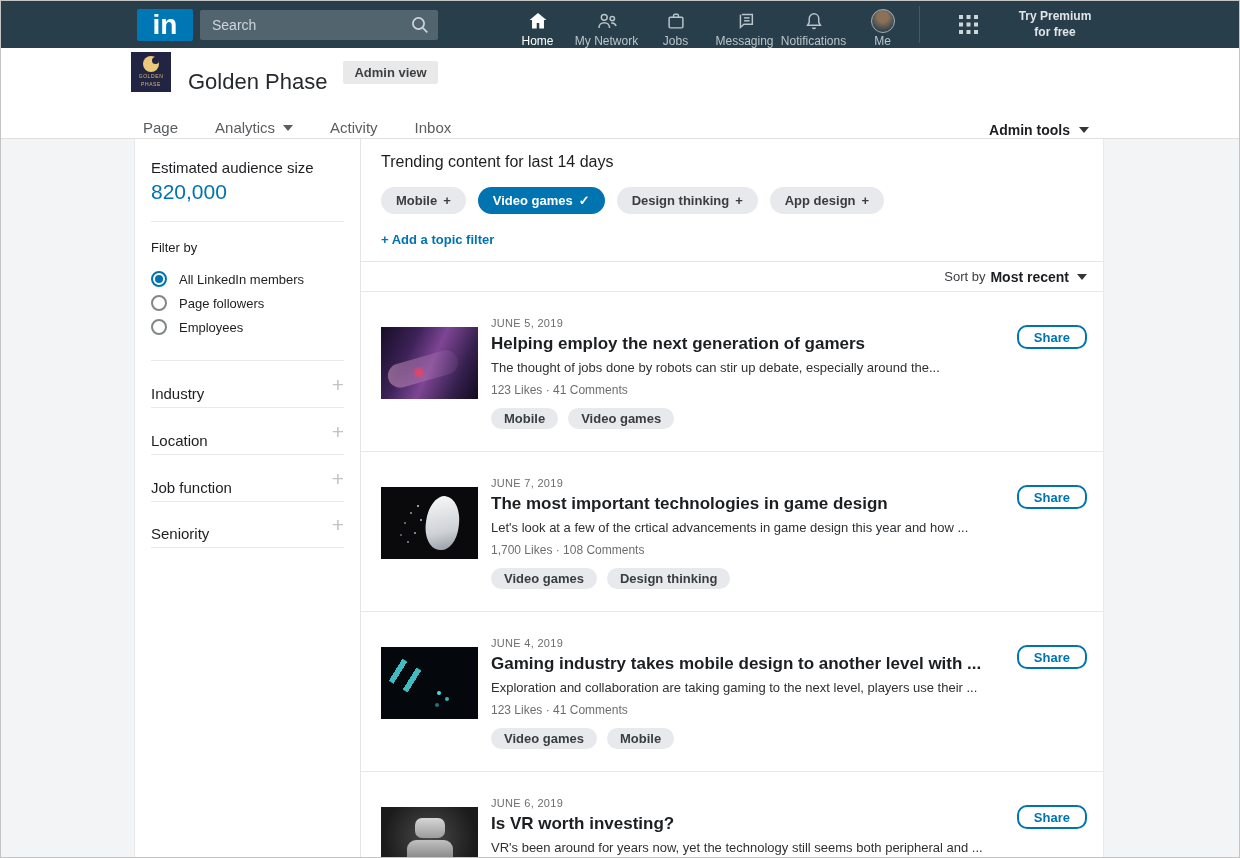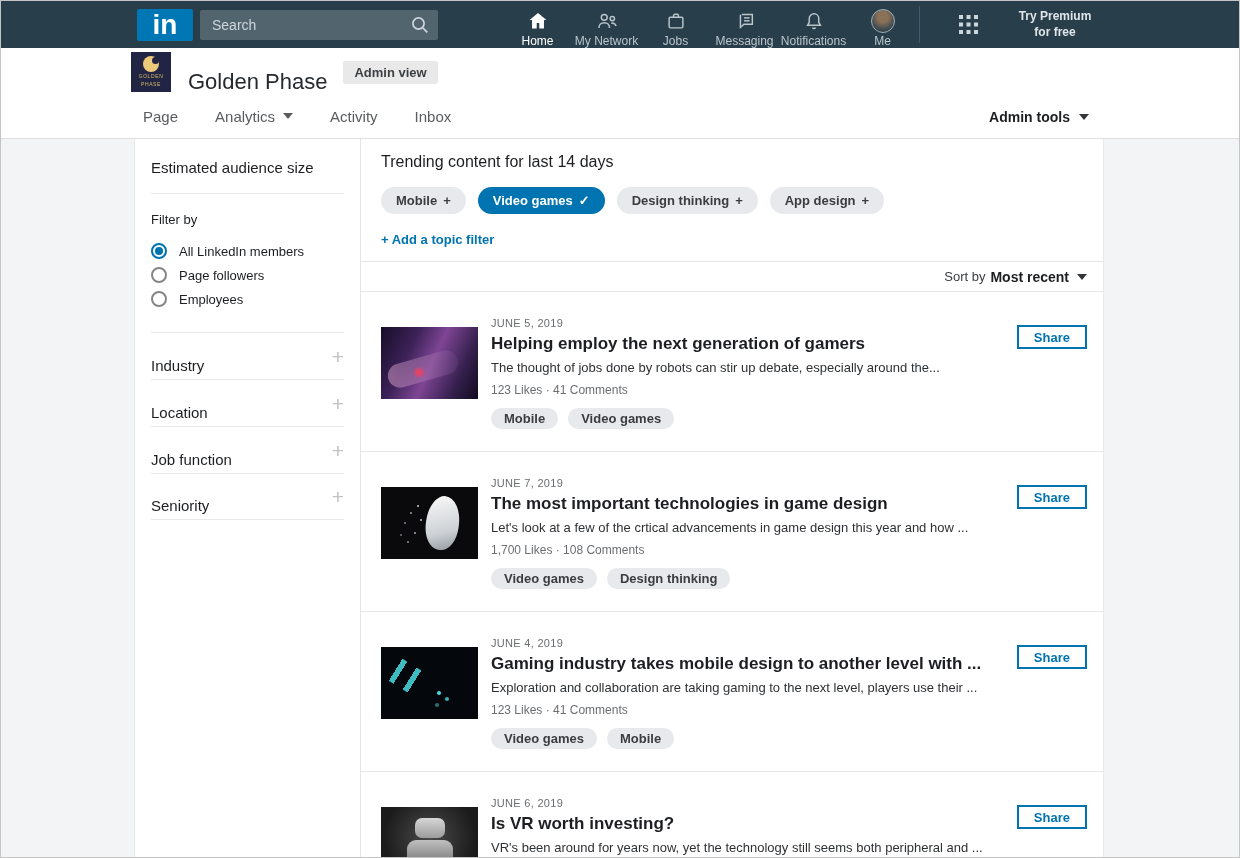--- a/index.html
+++ b/index.html
@@ -27,21 +27,21 @@
   
   .cheader { height:48px; min-height:48px; background:#fff; display:flex; align-items:center; padding-left:130px; }
   .clogo { width:40px; height:40px; background:#20244078; background:#212543; display:flex; flex-direction:column; align-items:center; justify-content:flex-start; position:relative; }
   .moon { width:16px; height:16px; background:#ecca7c; border-radius:50%; margin-top:4px; position:relative; }
   .moon::after { content:''; position:absolute; width:7px; height:7px; background:#212543; border-radius:50%; top:1px; right:0px; }
   .clogo-text { font-size:5px; color:#d9b869; letter-spacing:.6px; text-align:center; line-height:1.5; margin-top:1px; }
   .cname { font-size:22px; color:#262a2e; margin-left:17px; font-weight:400;margin-top:20px; }
   .admin-badge { margin-left:16px; background:#e9e9e9; color:#3c3f42; font-size:13px; font-weight:600; padding:4px 11px; border-radius:2px; }
 
   
-  .tabbar { height:43px; min-height:43px; background:#fff; border-bottom:1px solid #dfdfdf; display:flex; align-items:center; padding-left:142px; }
+  .tabbar { height:43px; min-height:43px; background:#fff; border-bottom:1px solid #dfdfdf; display:flex; align-items:flex-end; padding-left:142px; }
   .tab { display:flex; align-items:center; margin-right:37px; font-size:15px; color:#5a5d60; cursor:pointer; border-bottom:2px solid transparent; }
   .tab.active { color:#0084bf; border-bottom-color:#0084bf; }
   .caret { width:0; height:0; border-left:5px solid transparent; border-right:5px solid transparent; border-top:6px solid currentColor; display:inline-block; }
   .tab .caret { margin-left:8px; color:#5a5d60; }
   .admin-tools { margin-left:auto; margin-right:150px; display:flex; align-items:center; font-size:14px; font-weight:700; color:#1c1e21; cursor:pointer; }
   .admin-tools .caret { margin-left:9px; color:#33373a; }
 
   
   .content { flex:1; background:#f3f4f6; overflow:hidden; }
   .panel { margin-left:133px; width:970px; height:100%; background:#fff; display:flex; border-left:1px solid #e9e9eb; border-right:1px solid #e9e9eb; }
@@ -80,21 +80,21 @@
 
   .card { padding:25px 16px 22px 20px; border-bottom:1px solid #e7e7e7; }
   .card:last-child { border-bottom:none; }
   .card-row { display:flex; }
   .thumb { width:97px; height:72px; min-width:97px; margin-top:10px; position:relative; overflow:hidden; }
   .card-body { flex:1; padding-left:13px; padding-right:20px; }
   .c-date { font-size:11px; color:#6b6e71; letter-spacing:.3px; }
   .c-title { font-size:17px; font-weight:700; color:#1c1e21; margin-top:5px; }
   .c-desc { font-size:13px; color:#2e3134; margin-top:6px; }
   .c-stats { font-size:12px; color:#6b6e71; margin-top:8px; }
-  .share-btn { height:24px; padding:0 15px; border:2px solid #0073b1; border-radius:0; background:#fff; color:#0073b1;
+  .share-btn { height:24px; padding:0 15px; border:2px solid #0073b1; border-radius:10px; background:#fff; color:#0073b1;
                font-weight:700; font-size:13px; margin-top:8px; cursor:pointer; align-self:flex-start; font-family:"Liberation Sans",sans-serif; }
   .tags { margin-left:110px; margin-top:9px; display:flex; }
   .tag { height:21px; padding:0 13px; background:#e7e9ec; border-radius:11px; font-size:13px; font-weight:600; color:#3a3d40;
          display:flex; align-items:center; margin-right:10px; }
 
   
   .thumb-0 { background:linear-gradient(115deg,#170d28 0%,#3d2258 30%,#7e4594 52%,#35204e 78%,#120a1e 100%); }
   .thumb-0::before { content:''; position:absolute; width:72px; height:24px; left:6px; top:30px; border-radius:12px;
                      background:linear-gradient(100deg,rgba(214,158,199,.55),rgba(124,82,160,.18)); transform:rotate(-16deg); }
   .thumb-0::after { content:''; position:absolute; width:16px; height:11px; left:30px; top:40px; border-radius:50%;
@@ -239,20 +239,21 @@
       <span>Admin tools</span>
         <span class="caret"></span>
     </div>
   </div>
 
   <div class="content">
     <div class="panel">
 
       <aside class="sidebar">
         <div class="aud-label">Estimated audience size</div>
+        <div class="aud-value">820,000</div>
         <div class="sb-divider"></div>
         <div class="filter-label">Filter by</div>
 
         <div class="radio-row">
           <span class="radio selected"></span>
           <span>All LinkedIn members</span>
         </div>
         <div class="radio-row">
           <span class="radio"></span>
           <span>Page followers</span>

